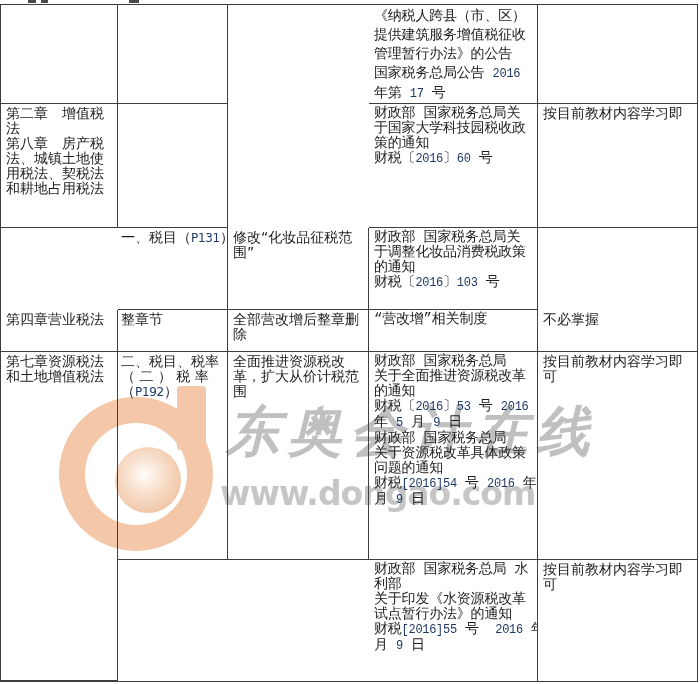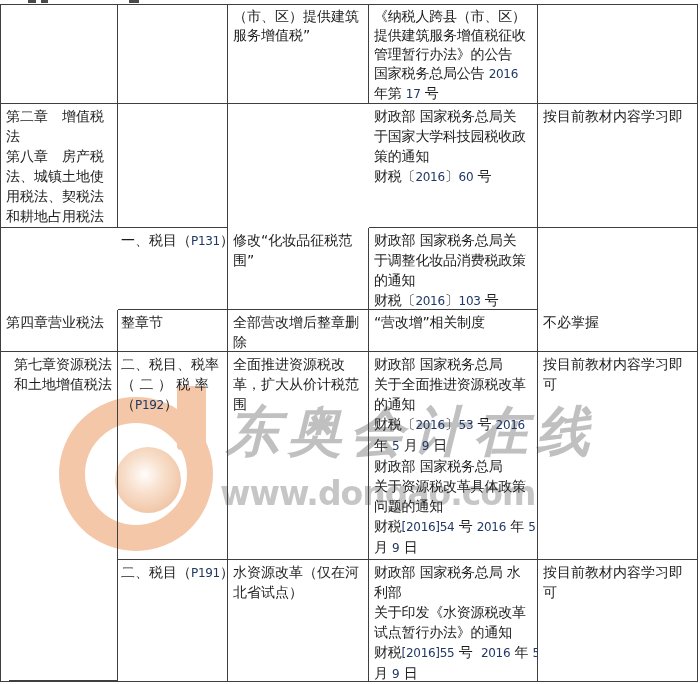--- a/index.html
+++ b/index.html
@@ -18,28 +18,28 @@
   .remnant{position:absolute;top:0;left:0;height:3px;width:700px;}
   .remnant span{position:absolute;top:0;height:3px;background:#4a4a4a;display:block;}
 
   
   .tbl{position:absolute;left:0px;top:4px;z-index:1;width:698px;height:678px;
        box-sizing:border-box;border:1px solid #3f3f3f;background:transparent;
        display:grid;
        grid-template-columns:117px 110px 141px 169px 159px;
        grid-template-rows:99px 124px 82px 42px 208px 121px;}
   .cell{box-sizing:border-box;border-right:1px solid #3f3f3f;border-bottom:1px solid #3f3f3f;
-        padding:2px 5px 0 5px;font-size:14px;line-height:20px;color:#1c1c1c;
+        padding:2px 5px 0 5px;font-size:14px;line-height:15px;color:#1c1c1c;
         white-space:pre;overflow:hidden;background:transparent;}
   .cell.lastcol{border-right:none;}
   .cell.lastrow{border-bottom:none;}
   .cell.colB{padding-left:3px;padding-right:12px;}
-  .cell.colD{letter-spacing:-0.2px;}
+  .cell.colD{letter-spacing:-0.2px;font-family:Liberation Mono, monospace;}
   .cell.r1lh{line-height:19px;}
-  .cell.span2{grid-row:5 / 7;grid-column:1;margin-left:8px;}
+  .cell.span2{grid-row:5 / 7;grid-column:1;}
   .lat{font-size:12px;letter-spacing:-0.3px;color:#1f3864;}
 </style>
 </head>
 <body>
 
 <div class="page">
 
   <div class="watermark">
     <svg class="wm-logo" width="700" height="684" viewBox="0 0 700 684">
       <defs>
@@ -60,22 +60,20 @@
   <div class="remnant">
     <span style="left:28px;width:8px;"></span>
     <span style="left:41px;width:7px;"></span>
     <span style="left:129px;width:10px;"></span>
   </div>
 
   <div class="tbl">
 
     <div class="cell" style="grid-row:1;grid-column:1"></div>
     <div class="cell colB" style="grid-row:1;grid-column:2"></div>
-    <div class="cell r1lh" style="grid-row:1;grid-column:3">（市、区）提供建筑
-服务增值税”</div>
     <div class="cell colD r1lh" style="grid-row:1;grid-column:4">《纳税人跨县（市、区）
 提供建筑服务增值税征收
 管理暂行办法》的公告
 国家税务总局公告 <span class="lat">2016</span>
 年第 <span class="lat">17</span> 号</div>
     <div class="cell lastcol" style="grid-row:1;grid-column:5"></div>
 
     <div class="cell" style="grid-row:2;grid-column:1">第二章　增值税
 法
 第八章　房产税
@@ -118,23 +116,20 @@
 财税〔<span class="lat">2016</span>〕<span class="lat">53</span> 号 <span class="lat">2016</span>
 年 <span class="lat">5</span> 月 <span class="lat">9</span> 日
 财政部 国家税务总局
 关于资源税改革具体政策
 问题的通知
 财税<span class="lat">[2016]54</span> 号 <span class="lat">2016</span> 年 <span class="lat">5</span>
 月 <span class="lat">9</span> 日</div>
     <div class="cell lastcol" style="grid-row:5;grid-column:5">按目前教材内容学习即
 可</div>
 
-    <div class="cell colB lastrow" style="grid-row:6;grid-column:2">二、税目（<span class="lat">P191</span>）</div>
-    <div class="cell lastrow" style="grid-row:6;grid-column:3">水资源改革（仅在河
-北省试点）</div>
     <div class="cell colD lastrow" style="grid-row:6;grid-column:4">财政部 国家税务总局 水
 利部
 关于印发《水资源税改革
 试点暂行办法》的通知
 财税<span class="lat">[2016]55</span> 号  <span class="lat">2016</span> 年 <span class="lat">5</span>
 月 <span class="lat">9</span> 日</div>
     <div class="cell lastcol lastrow" style="grid-row:6;grid-column:5">按目前教材内容学习即
 可</div>
 
   </div>

